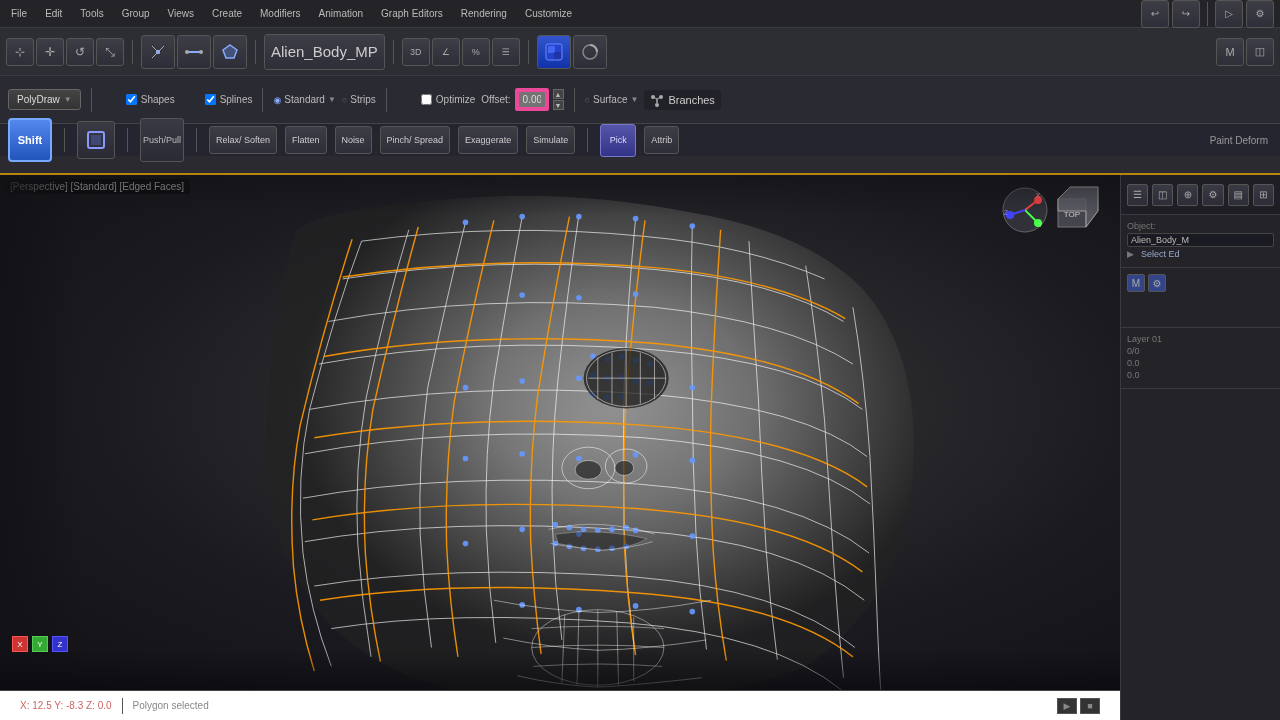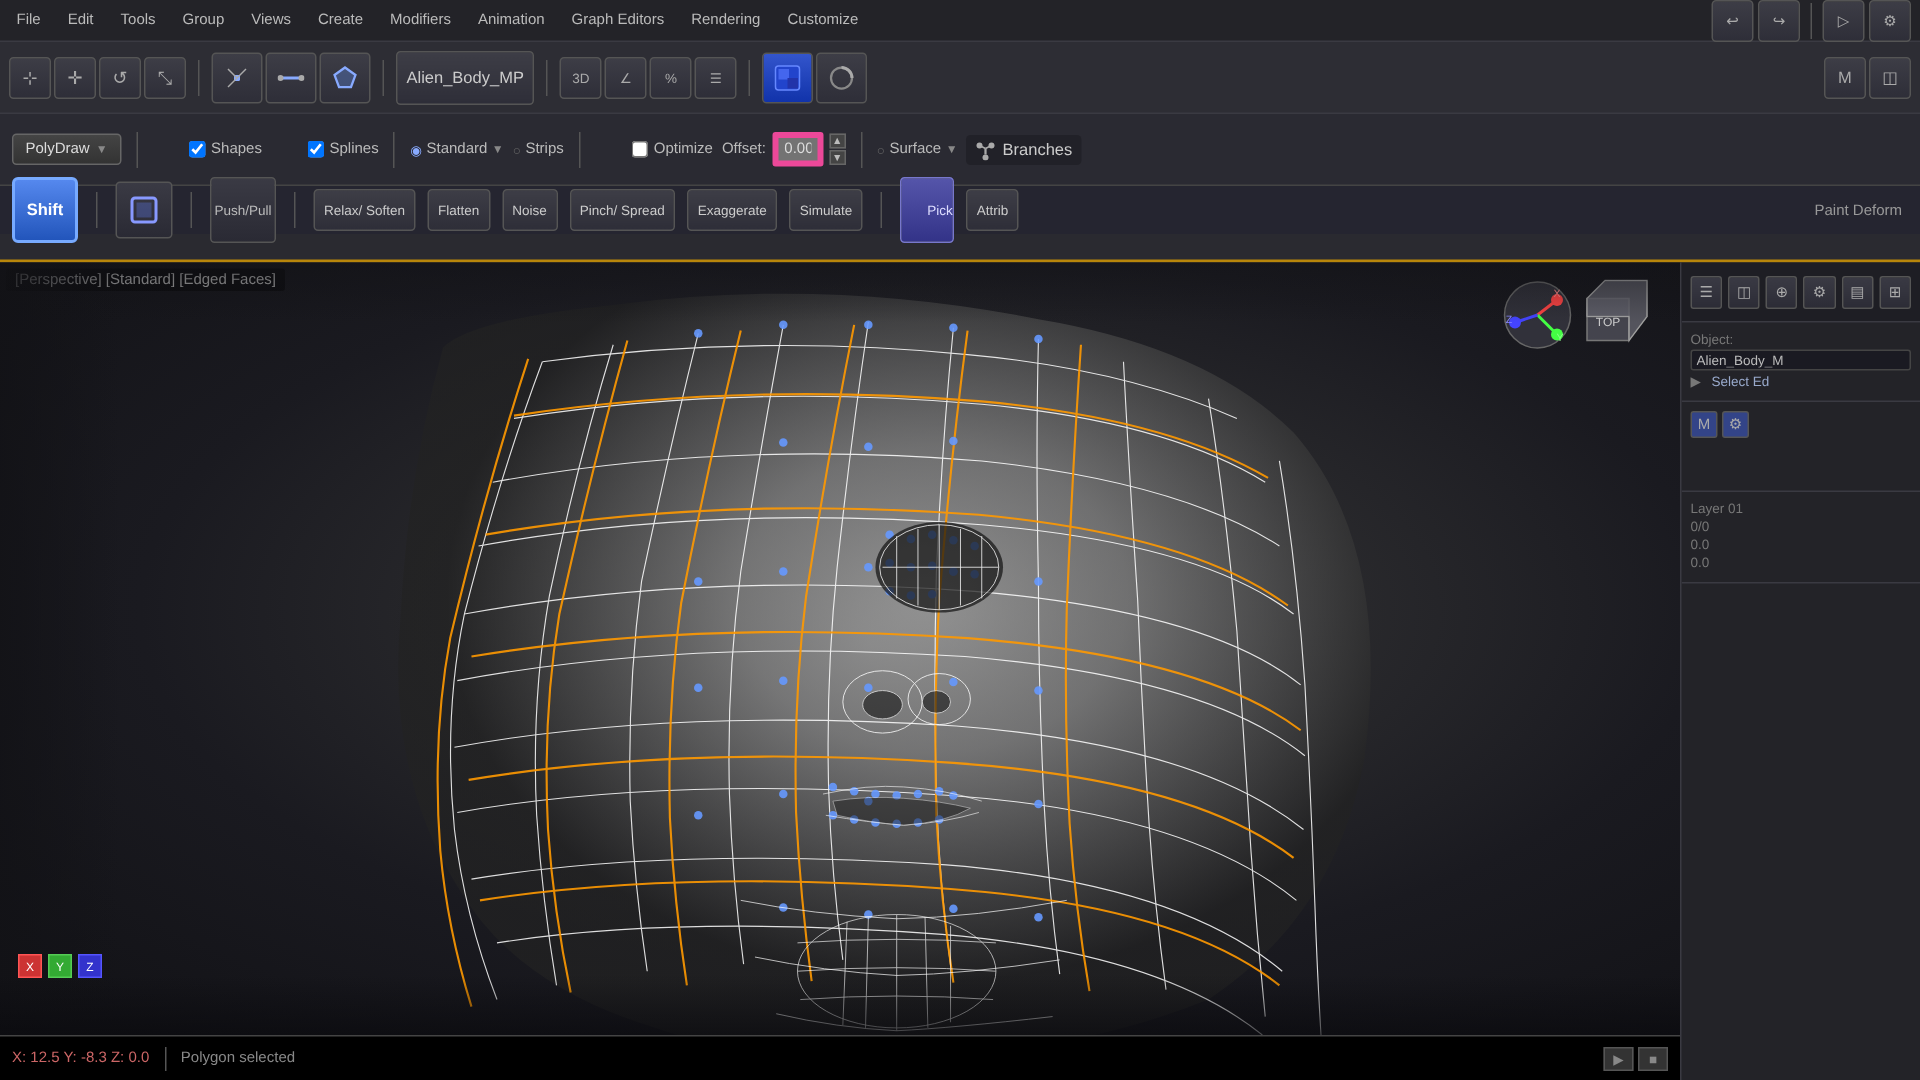--- a/index.html
+++ b/index.html
@@ -72,21 +72,21 @@
       cursor: pointer;
       border-radius: 2px;
     }
 
     .tb-btn {
       background: linear-gradient(180deg, #3d3d46 0%, #2e2e38 100%);
       border: 1px solid #555;
       border-radius: 3px;
       padding: 3px 6px;
       color: #ccc;
-      font-size: 11px;
+      font-size: 15px;
       cursor: pointer;
       display: flex;
       align-items: center;
       gap: 3px;
       height: 36px;
     }
 
     .tb-btn-active {
       background: linear-gradient(180deg, #4a8aff 0%, #2a5acc 100%);
       border: 1px solid #6699ff;
@@ -267,25 +267,25 @@
       height: 50px;
     }
 
     
     .status-bar {
       position: absolute;
       bottom: 0;
       left: 0;
       width: 1120px;
       height: 30px;
-      background: #000000;
+      background: #ffffff;
       border-top: 1px solid #444;
       display: flex;
       align-items: center;
-      padding: 0 8px;
+      padding: 0 20px;
       gap: 6px;
       font-size: 10px;
       color: #888;
     }
 
     
     .right-panel {
       position: absolute;
       top: 175px;
       right: 0;
@@ -623,21 +623,21 @@
 
     <div class="tb-btn" style="height:28px;font-size:9px;">
       <span>Exaggerate</span>
     </div>
 
     <div class="tb-btn" style="height:28px;font-size:9px;">
       <span>Simulate</span>
     </div>
     <div class="separator"></div>
 
-    <div class="pick-btn" style="width:36px;height:44px;font-size:9px;justify-content:flex-end;">
+    <div class="pick-btn" style="width:36px;height:33px;font-size:9px;">
       <span>Pick</span>
     </div>
 
     <div class="tb-btn" style="height:28px;font-size:9px;">
       <span>Attrib</span>
     </div>
     <div style="flex:1"></div>
 
     <span style="font-size:10px;color:#999;margin-right:4px;">Paint Deform</span>
   </div>

